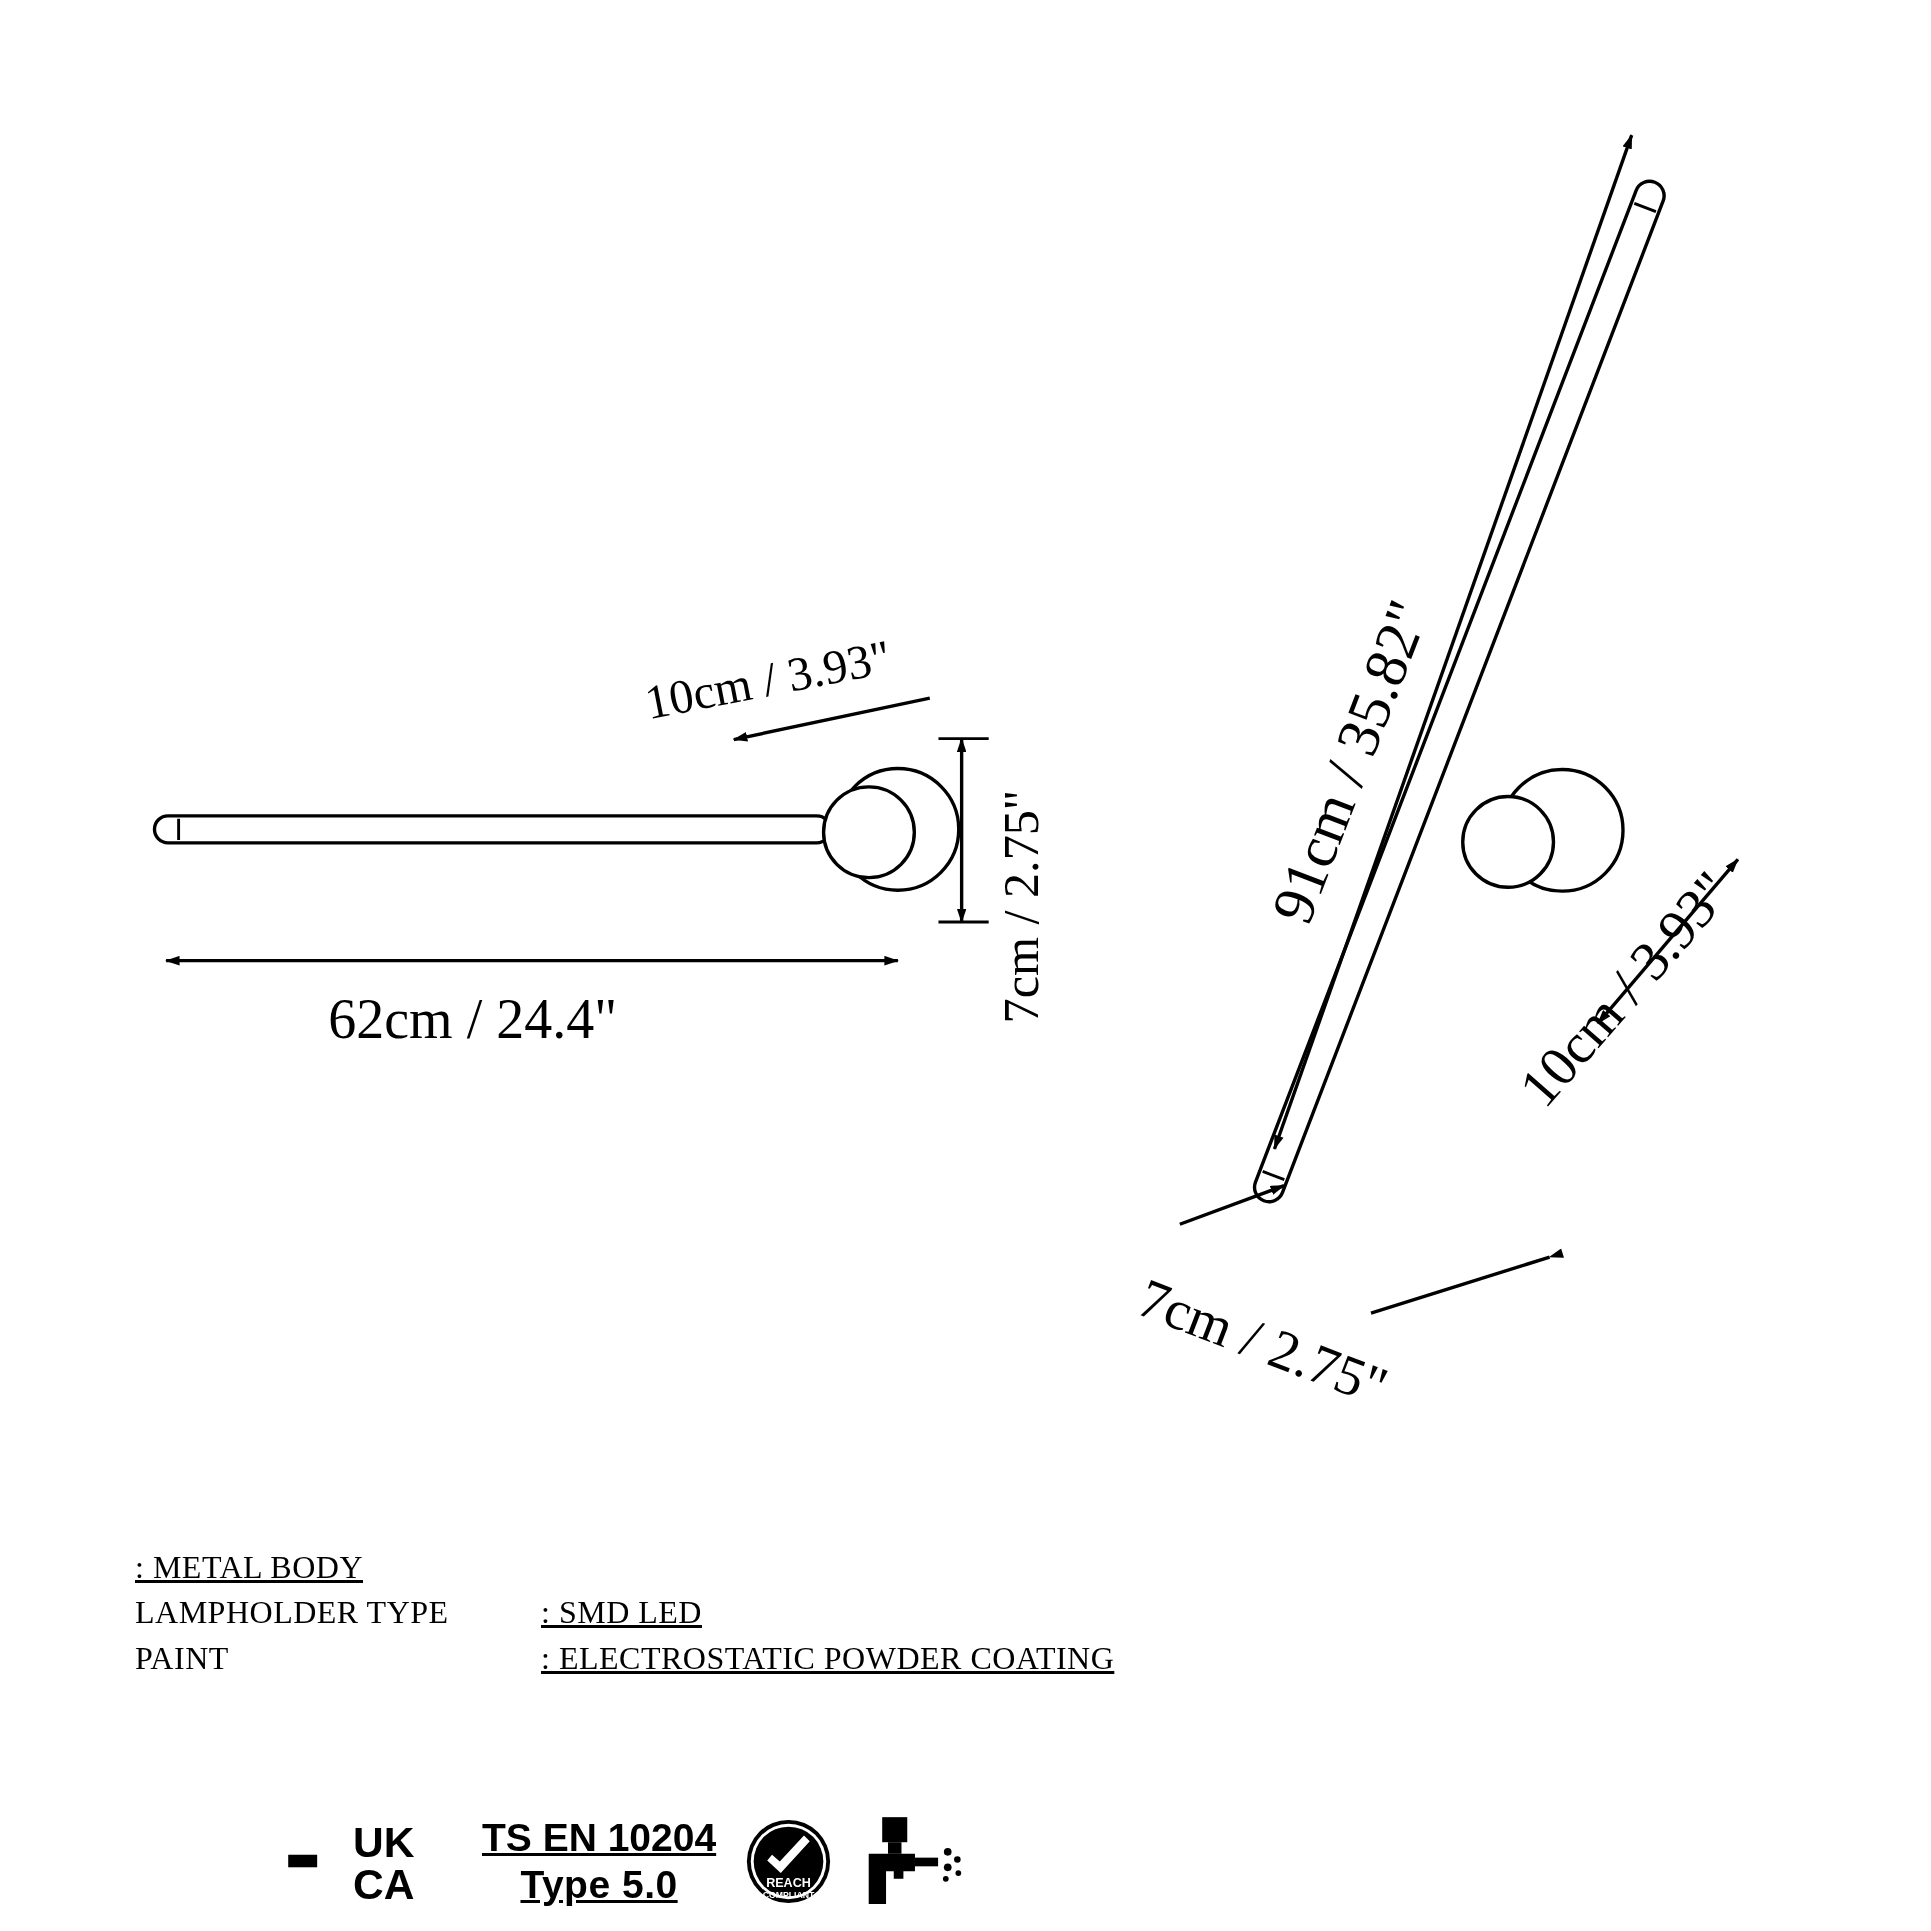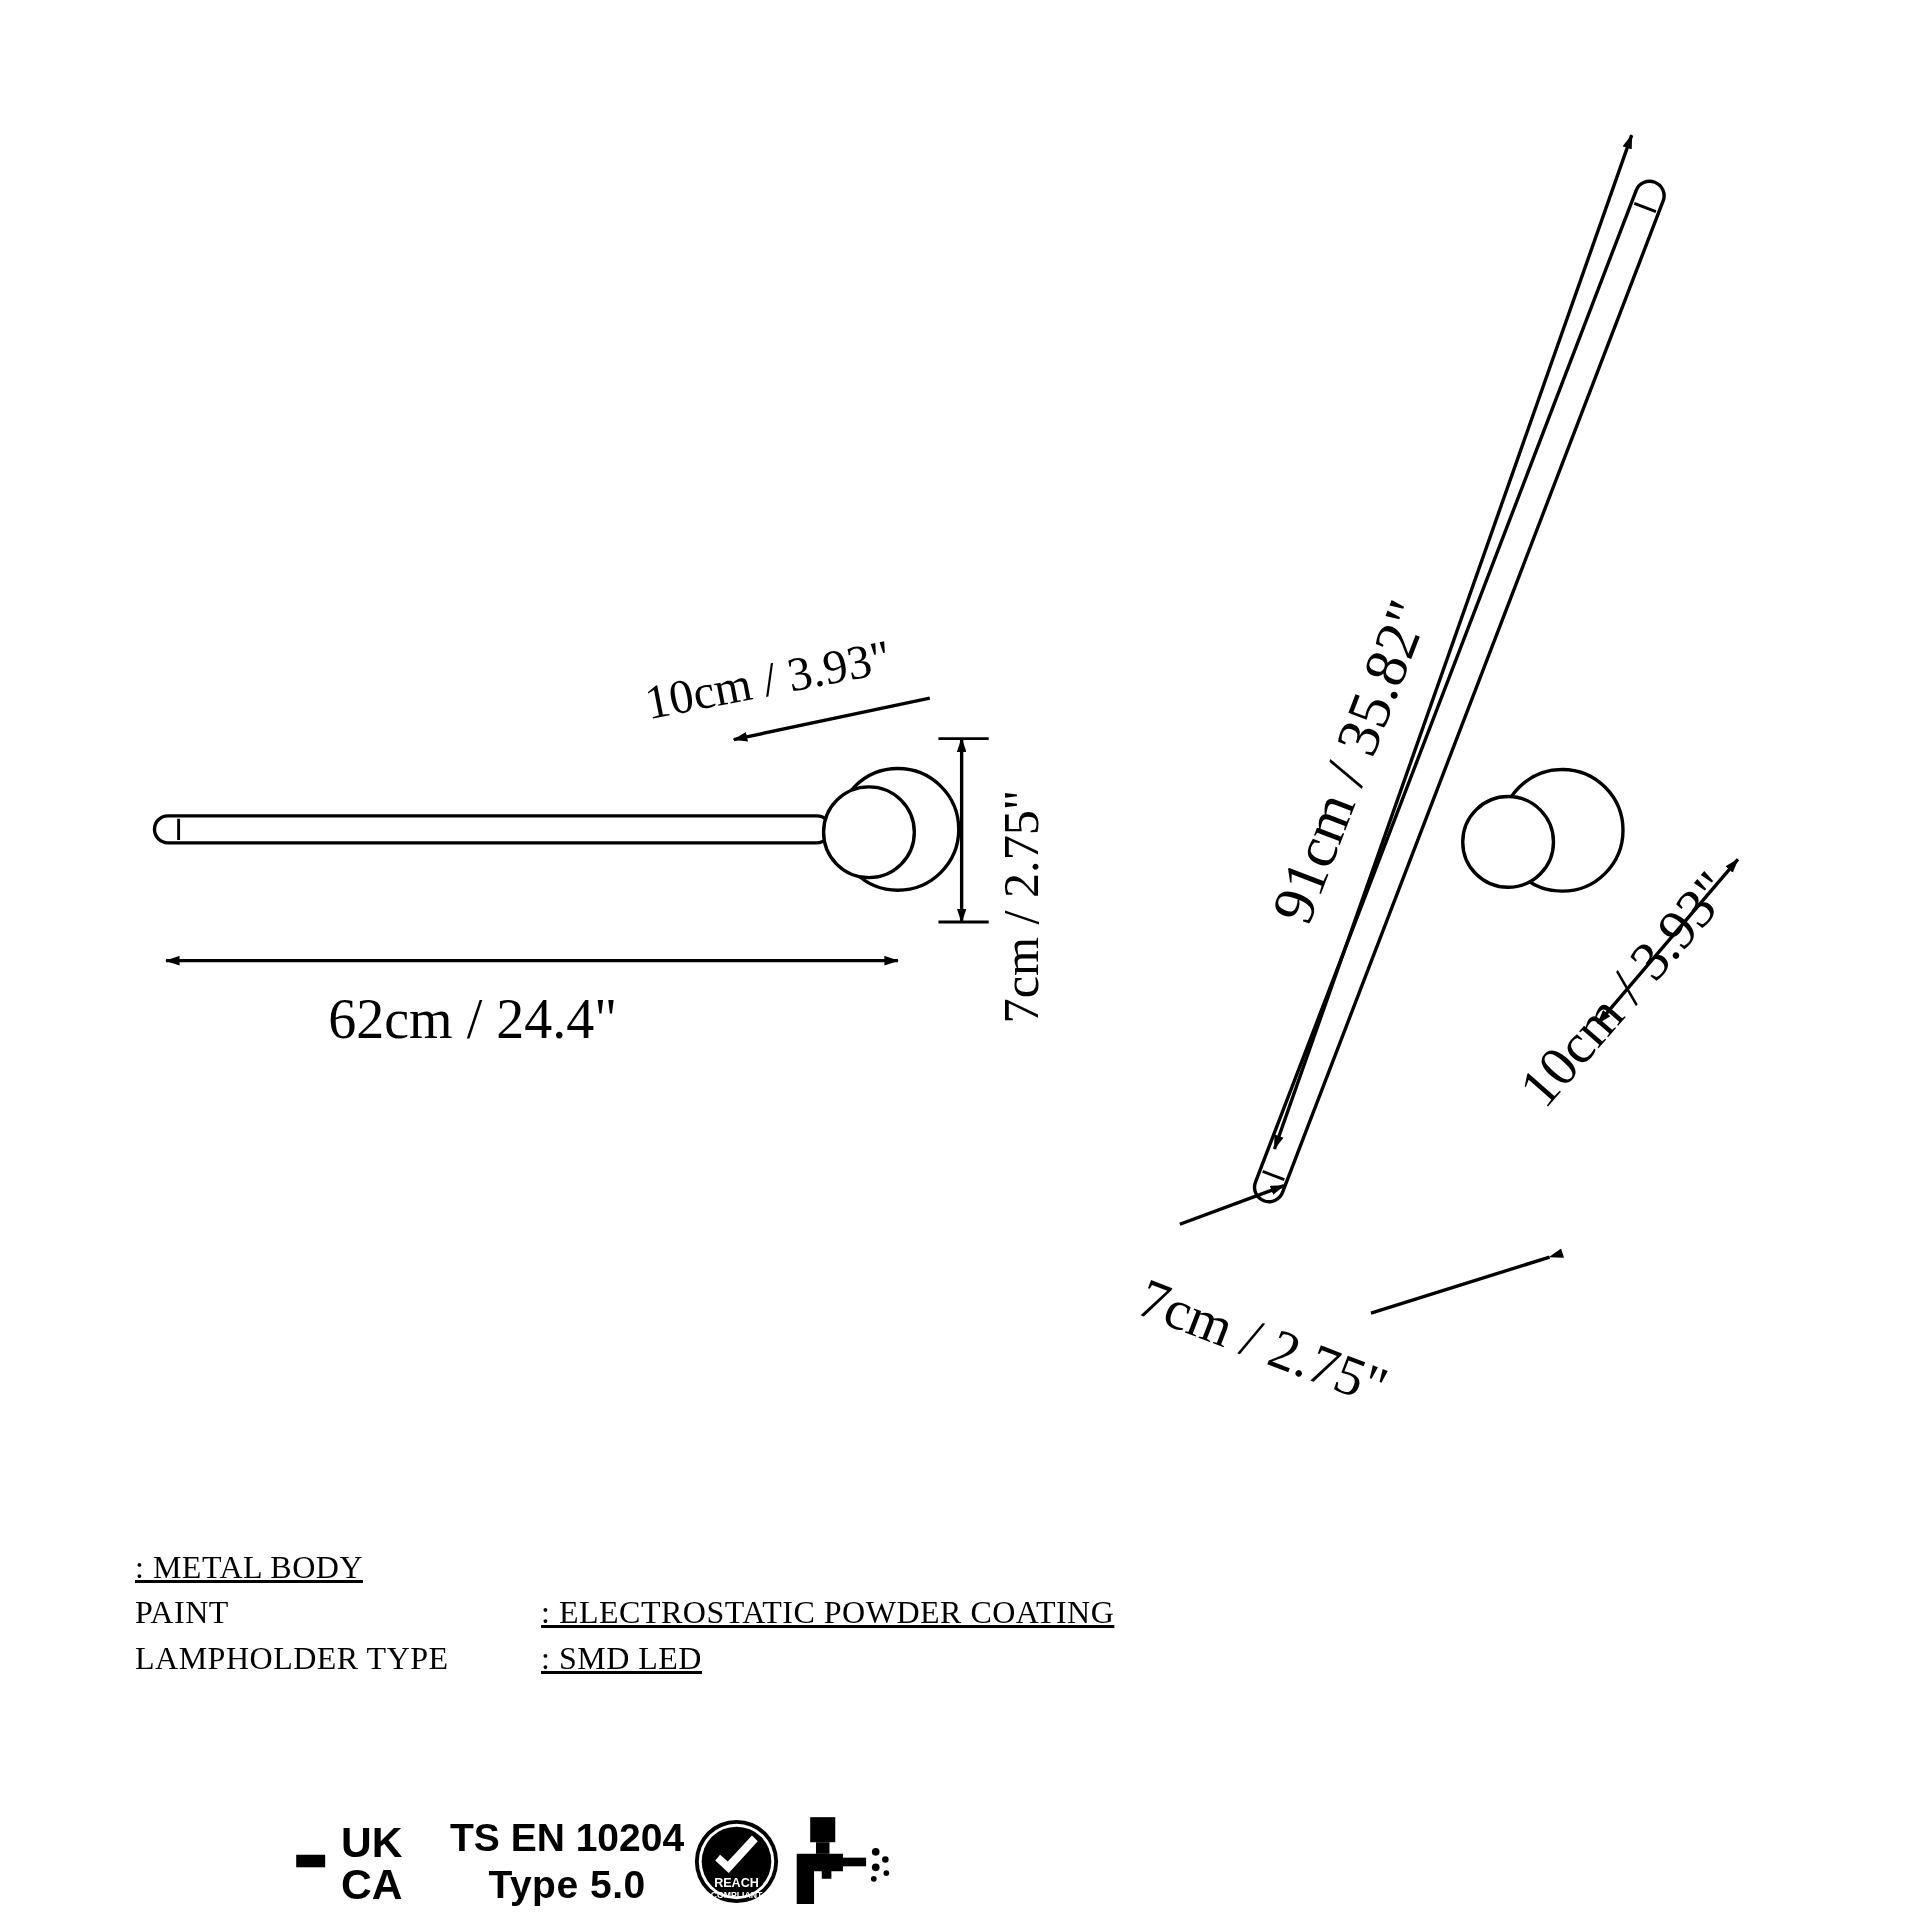--- a/index.html
+++ b/index.html
@@ -43,25 +43,26 @@
   .spec-key {
     width: 406px;
     display: inline-block;
   }
   .spec-val {
     display: inline-block;
     text-decoration: underline;
   }
   .cert-bar {
     position: absolute;
-    left: 188px;
+    left: 180px;
     top: 1815px;
     display: flex;
     align-items: center;
-    gap: 8px;
+    gap: 28px;
+    text-decoration: underline;
   }
   .ts-block {
     font-family: "Liberation Sans", sans-serif;
     font-weight: bold;
     font-size: 39px;
     line-height: 1.18;
     text-align: center;
     margin-left: 8px;
   }
   .ts-block .l2 { letter-spacing: 0.5px; }
@@ -140,26 +141,26 @@
     <text id="lbl-angled-depth" x="1600" y="1150" font-family="Liberation Serif, serif" font-size="58" fill="#000000" transform="rotate(-49 1600 1150)">10cm / 3.93"</text>
 
     <text id="lbl-angled-height" x="1175" y="1360" font-family="Liberation Serif, serif" font-size="58" fill="#000000" transform="rotate(21 1175 1360)">7cm / 2.75"</text>
   </svg>
 
   <div class="spec-table">
     <div class="spec-row">
       <span class="spec-val">: METAL BODY</span>
     </div>
     <div class="spec-row">
+      <span class="spec-key">LAMPHOLDER TYPE</span>
+      <span class="spec-val">: SMD LED</span>
+    </div>
+    <div class="spec-row">
       <span class="spec-key">PAINT</span>
       <span class="spec-val">: ELECTROSTATIC POWDER COATING</span>
-    </div>
-    <div class="spec-row">
-      <span class="spec-key">LAMPHOLDER TYPE</span>
-      <span class="spec-val">: SMD LED</span>
     </div>
   </div>
 
   <div class="cert-bar">
 
     <svg width="145" height="83" viewBox="0 0 150 86">
       <path d="M58 6 A37 37 0 1 0 58 80 A30 30 0 1 1 58 6 Z" fill="#000"></path>
       <path d="M145 6 A37 37 0 1 0 145 80 A30 30 0 1 1 145 6 Z" fill="#000"></path>
       <rect x="112" y="36" width="30" height="13" fill="#000"></rect>
     </svg>

